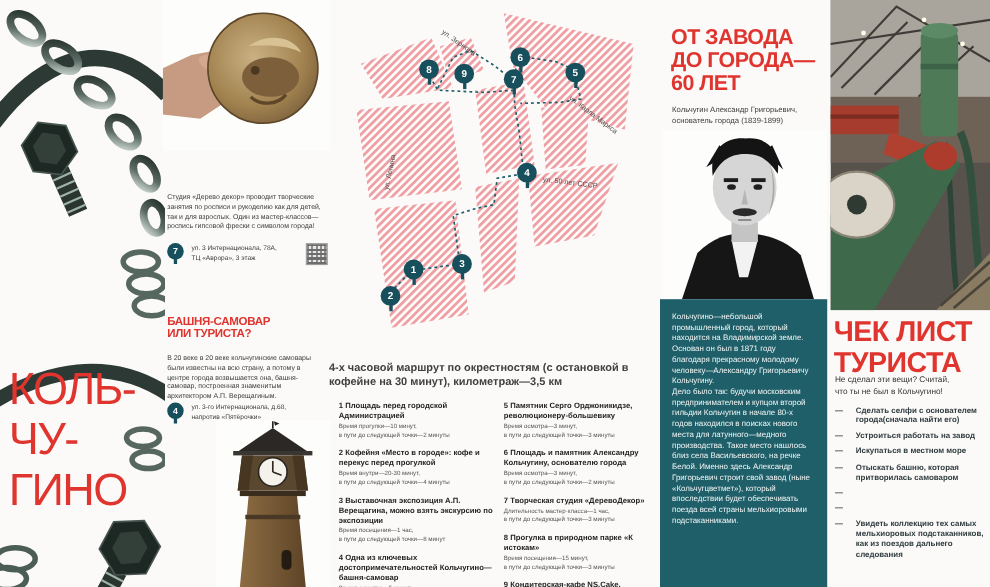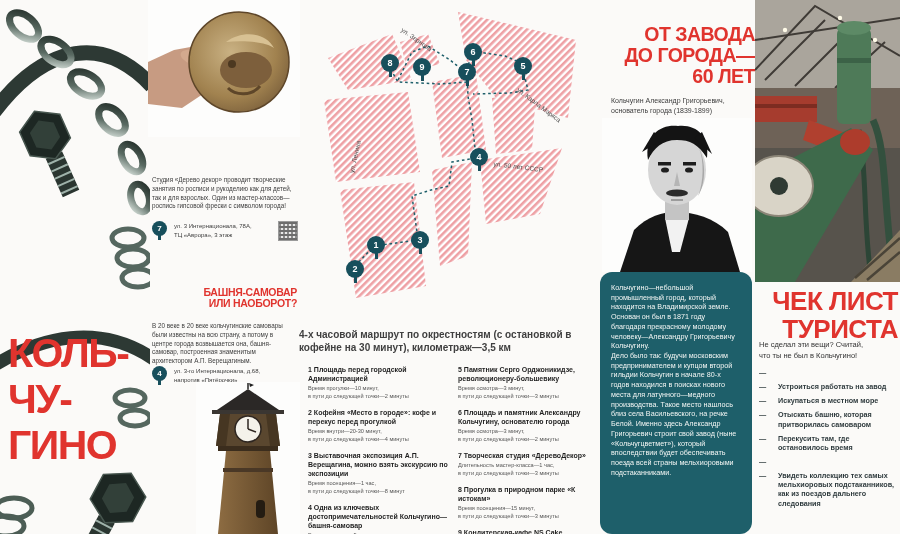--- a/index.html
+++ b/index.html
@@ -6,21 +6,21 @@
     --red:#e0342e;
     --teal:#1e5f6a;
     --pin:#174f5c;
     --ink:#2e2e2e;
   }
   *{margin:0;padding:0;box-sizing:border-box;}
   body{font-family:"Liberation Sans","DejaVu Sans",sans-serif;background:#ffffff;}
   #root{position:relative;width:900px;height:534px;background:#fbfaf8;overflow:hidden;}
   .abs{position:absolute;}
   .preline{white-space:pre-line;}
-  .red-h{color:var(--red);font-weight:800;line-height:1.07;letter-spacing:-0.3px;text-align:right;}
+  .red-h{color:var(--red);font-weight:800;line-height:1.07;letter-spacing:-0.3px;}
   .body-sm{font-size:6.3px;line-height:1.4;color:#3c3c3c;}
   .pin{position:absolute;width:18px;height:18px;border-radius:50%;background:var(--pin);
        color:#fff;font-size:9px;font-weight:700;text-align:center;line-height:18px;}
   .pin::after{content:"";position:absolute;left:7.5px;top:17px;width:3px;height:6px;background:var(--pin);}
   .pin-sm{position:relative;display:inline-block;width:15px;height:15px;border-radius:50%;background:var(--pin);
        color:#fff;font-size:8px;font-weight:700;text-align:center;line-height:15px;flex:0 0 15px;}
   .pin-sm::after{content:"";position:absolute;left:6px;top:14px;width:2.5px;height:5px;background:var(--pin);}
   .addr-row{display:flex;gap:7px;align-items:flex-start;}
   .addr{font-size:6px;line-height:1.45;color:#3c3c3c;padding-top:1px;}
   .street{position:absolute;font-size:6.5px;color:#4f4f4f;white-space:nowrap;}
@@ -77,21 +77,21 @@
       <ellipse cx="6" cy="526" rx="18" ry="10"></ellipse>
     </g>
     <g transform="translate(118,498) rotate(28)">
       <rect x="-9" y="24" width="18" height="40" fill="#2a3530"></rect>
       <path d="M-9,30 h18 M-9,38 h18 M-9,46 h18 M-9,54 h18" stroke="#9fb2aa" stroke-width="2"></path>
       <polygon points="0,-28 24,-14 24,14 0,28 -24,14 -24,-14" fill="#1d2723" stroke="#47564f" stroke-width="1.5"></polygon>
       <polygon points="0,-17 14,-8 14,8 0,17 -14,8 -14,-8" fill="#324039"></polygon>
     </g>
   </svg>
 
-  <div class="abs preline" style="left:8px;top:331px;width:140px;font-size:41px;font-weight:700;
+  <div class="abs preline" style="left:8px;top:331px;width:140px;font-size:41px;font-weight:400;
        line-height:1.12;letter-spacing:-1.5px;color:var(--red);">КОЛЬ-
 ЧУ-
 ГИНО</div>
 
   <svg class="abs" style="left:148px;top:0;" width="152" height="137" viewBox="0 0 152 137">
     <defs>
       <radialGradient id="disc" cx="0.42" cy="0.4" r="0.75">
         <stop offset="0" stop-color="#c9b183"></stop>
         <stop offset="0.6" stop-color="#a1824f"></stop>
         <stop offset="1" stop-color="#6e5435"></stop>
@@ -109,21 +109,21 @@
 
   <div class="abs body-sm" style="left:152px;top:176px;width:140px;">Студия «Дерево декор» проводит творческие занятия по росписи и рукоделию как для детей, так и для взрослых. Один из мастер-классов—роспись гипсовой фрески с символом города!</div>
   <div class="abs addr-row" style="left:152px;top:221px;width:146px;">
     <span class="pin-sm">7</span>
     <span class="addr preline">ул. 3 Интернационала, 78А,
 ТЦ «Аврора», 3 этаж</span>
     <span class="qr" style="margin-left:auto;"></span>
   </div>
 
   <div class="abs preline red-h" style="left:152px;top:287px;width:145px;font-size:10.5px;">БАШНЯ-САМОВАР
-ИЛИ НАОБОРОТ?</div>
+ИЛИ ТУРИСТА?</div>
   <div class="abs body-sm" style="left:152px;top:322px;width:140px;">В 20 веке в 20 веке кольчугинские самовары были известны на всю страну, а потому в центре города возвышается она, башня-самовар, построенная знаменитым архитектором А.П. Верещагиным.</div>
   <div class="abs addr-row" style="left:152px;top:366px;width:146px;">
     <span class="pin-sm">4</span>
     <span class="addr preline">ул. 3-го Интернационала, д.68,
 напротив «Пятёрочки»</span>
   </div>
 
   <svg class="abs" style="left:196px;top:382px;" width="104" height="152" viewBox="0 0 104 152">
     <defs>
       <linearGradient id="twg" x1="0" y1="0" x2="1" y2="0">
@@ -264,21 +264,21 @@
     <rect x="56" y="44" width="13" height="3.5" fill="#1d1d1d"></rect>
     <rect x="81" y="44" width="13" height="3.5" fill="#1d1d1d"></rect>
     <ellipse cx="63" cy="52" rx="4" ry="2.6" fill="#1f1f1f"></ellipse>
     <ellipse cx="87" cy="52" rx="4" ry="2.6" fill="#1f1f1f"></ellipse>
     <path d="M75,54 L72,68 L78,68 Z" fill="#b5b5b5"></path>
     <ellipse cx="75" cy="75" rx="11" ry="3.6" fill="#2a2a2a"></ellipse>
     <line x1="69" y1="82" x2="81" y2="82" stroke="#8e8e8e" stroke-width="1.6"></line>
   </svg>
 
   <div class="abs preline" style="left:600px;top:272px;width:152px;height:262px;background:var(--teal);
-       color:#f3f6f4;font-size:7.2px;line-height:1.35;padding:11px 11px;border-radius:12px;">Кольчугино—небольшой промышленный город, который находится на Владимирской земле. Основан он был в 1871 году благодаря прекрасному молодому человеку—Александру Григорьевичу Кольчугину.
+       color:#f3f6f4;font-size:7.2px;line-height:1.35;padding:11px 11px;">Кольчугино—небольшой промышленный город, который находится на Владимирской земле. Основан он был в 1871 году благодаря прекрасному молодому человеку—Александру Григорьевичу Кольчугину.
 Дело было так: будучи московским предпринимателем и купцом второй гильдии Кольчугин в начале 80-х годов находился в поисках нового места для латунного—медного производства. Такое место нашлось близ села Васильевского, на речке Белой. Именно здесь Александр Григорьевич строит свой завод (ныне «Кольчугцветмет»), который впоследствии будет обеспечивать поезда всей страны мельхиоровыми подстаканниками.</div>
 
   <svg class="abs" style="left:755px;top:0;" width="145" height="282" viewBox="0 0 145 282">
     <rect width="145" height="282" fill="#57534c"></rect>
     <rect x="0" y="0" width="145" height="92" fill="#aaa59c"></rect>
     <g stroke="#3f3b36" stroke-width="2" fill="none">
       <path d="M0,70 L60,6 L145,56"></path>
       <path d="M10,80 L70,20 M40,86 L100,26 M80,88 L130,42"></path>
       <path d="M0,40 L145,18"></path>
     </g>
@@ -303,36 +303,36 @@
   </svg>
 
   <div class="abs preline red-h" style="left:758px;top:288px;width:140px;font-size:26px;letter-spacing:-0.5px;">ЧЕК ЛИСТ
 ТУРИСТА</div>
   <div class="abs preline" style="left:759px;top:340px;width:138px;font-size:7.5px;line-height:1.4;color:#333;">Не сделал эти вещи? Считай,
 что ты не был в Кольчугино!</div>
 
   <div class="abs" style="left:759px;top:368px;width:140px;">
     <div class="chk-item">
       <span class="dash">—</span>
+      <span>Сделать селфи с основателем города(сначала найти его)</span>
     </div>
     <div class="chk-item">
       <span class="dash">—</span>
       <span>Устроиться работать на завод</span>
     </div>
     <div class="chk-item">
       <span class="dash">—</span>
       <span>Искупаться в местном море</span>
     </div>
     <div class="chk-item">
       <span class="dash">—</span>
       <span>Отыскать башню, которая притворилась самоваром</span>
     </div>
     <div class="chk-item">
       <span class="dash">—</span>
-      <span>Перекусить там, где остановилось время</span>
     </div>
     <div class="chk-item">
       <span class="dash">—</span>
     </div>
     <div class="chk-item">
       <span class="dash">—</span>
       <span>Увидеть коллекцию тех самых мельхиоровых подстаканников, как из поездов дальнего следования</span>
     </div>
   </div>
 

